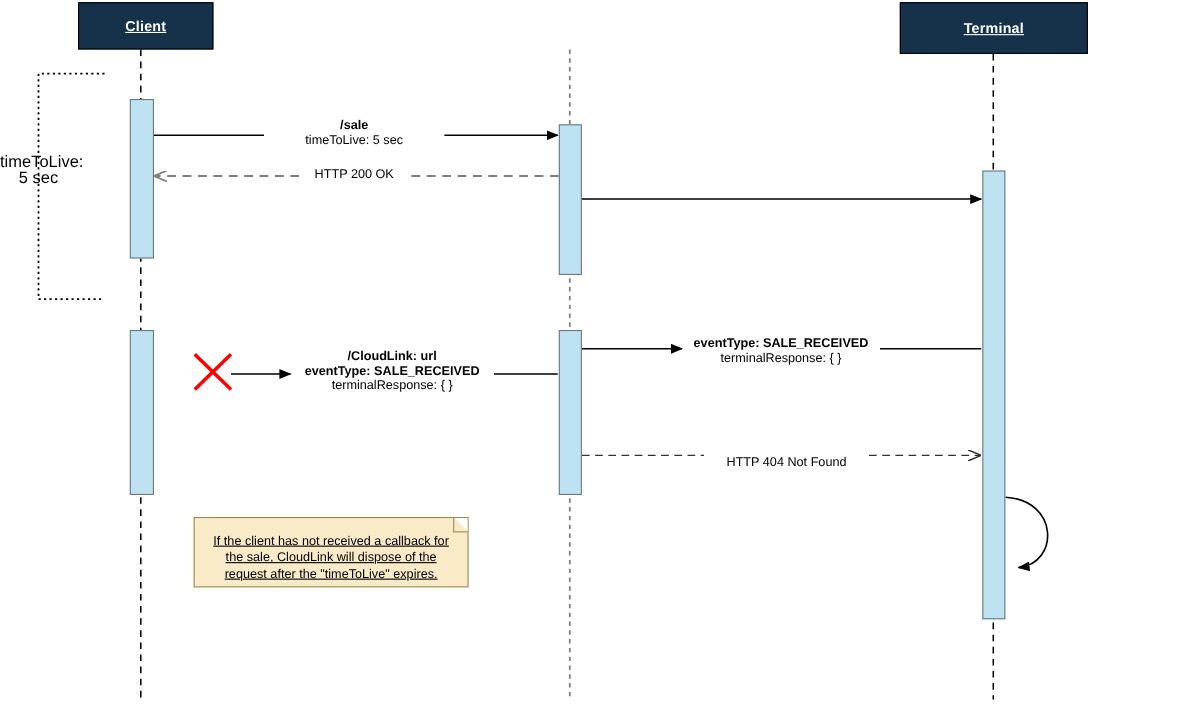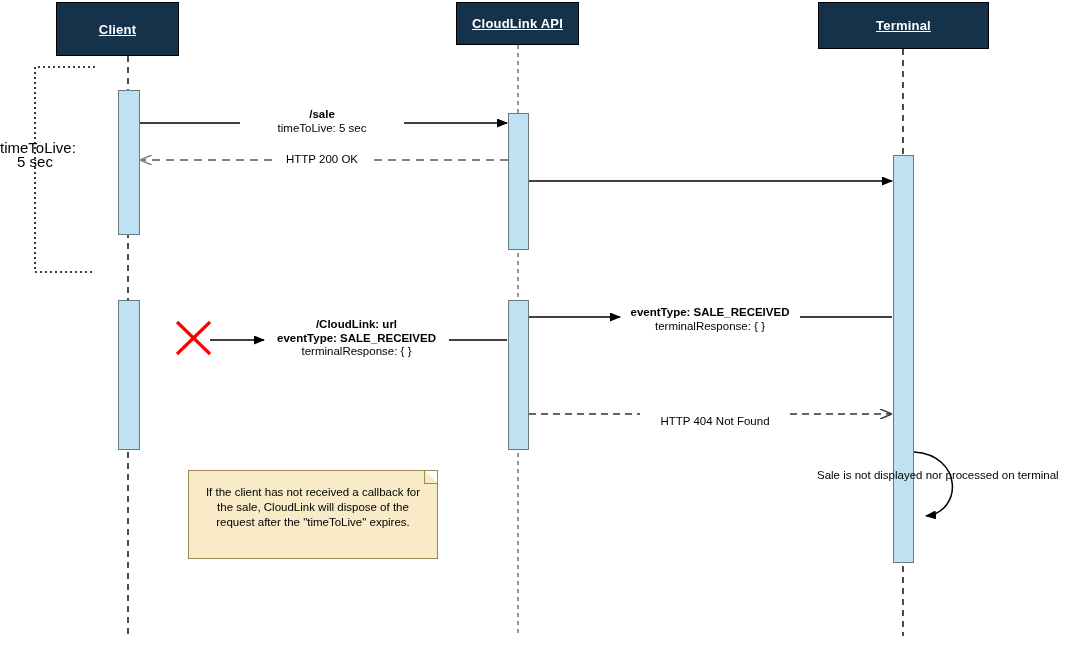--- a/index.html
+++ b/index.html
@@ -106,27 +106,24 @@
     <g>
       <path d="M914,452 C 963,455 963,512 926,516" fill="none" stroke="#000" stroke-width="1.5" marker-end="url(#arrSelf)"></path>
     </g>
 
     <g>
       <line x1="177" y1="322" x2="210" y2="354" stroke="#ff0000" stroke-width="3.2"></line>
       <line x1="210" y1="322" x2="177" y2="354" stroke="#ff0000" stroke-width="3.2"></line>
     </g>
   </svg>
 
-  <div class="actor-box" style="left:56px;top:2px;width:123px;height:54px;">
+  <div class="actor-box" style="left:71px;top:2px;width:123px;height:43px;">
     <span class="actor-label">Client</span>
   </div>
 
-  <div class="actor-box" style="left:456px;top:2px;width:123px;height:43px;">
-    <span class="actor-label">CloudLink API</span>
-  </div>
 
   <div class="actor-box" style="left:818px;top:2px;width:171px;height:47px;">
     <span class="actor-label">Terminal</span>
   </div>
 
   <div class="act-bar" style="left:118px;top:90px;width:22px;height:145px;"></div>
   <div class="act-bar" style="left:118px;top:300px;width:22px;height:150px;"></div>
   <div class="act-bar" style="left:508px;top:113px;width:21px;height:137px;"></div>
   <div class="act-bar" style="left:508px;top:300px;width:21px;height:150px;"></div>
   <div class="act-bar" style="left:893px;top:155px;width:21px;height:408px;"></div>
@@ -153,20 +150,19 @@
 
   <div class="msg" style="left:640px;top:415px;width:150px;">
     <div>HTTP 404 Not Found</div>
   </div>
 
   <div class="ttl-label" style="left:0px;top:141px;width:70px;">
     <div>timeToLive:</div>
     <div>5 sec</div>
   </div>
 
-  <div class="selfnote" style="left:817px;top:469px;">Sale is not displayed nor processed on terminal</div>
 
-  <div class="note" style="left:188px;top:470px;width:250px;height:89px;">
+  <div class="note" style="left:176px;top:470px;width:250px;height:64px;text-decoration:underline;">
     <span>If the client has not received a callback for the sale, CloudLink will dispose of the request after the "timeToLive" expires.</span>
     <span class="note-fold"></span>
   </div>
 
 </div>
 
 </body></html>

